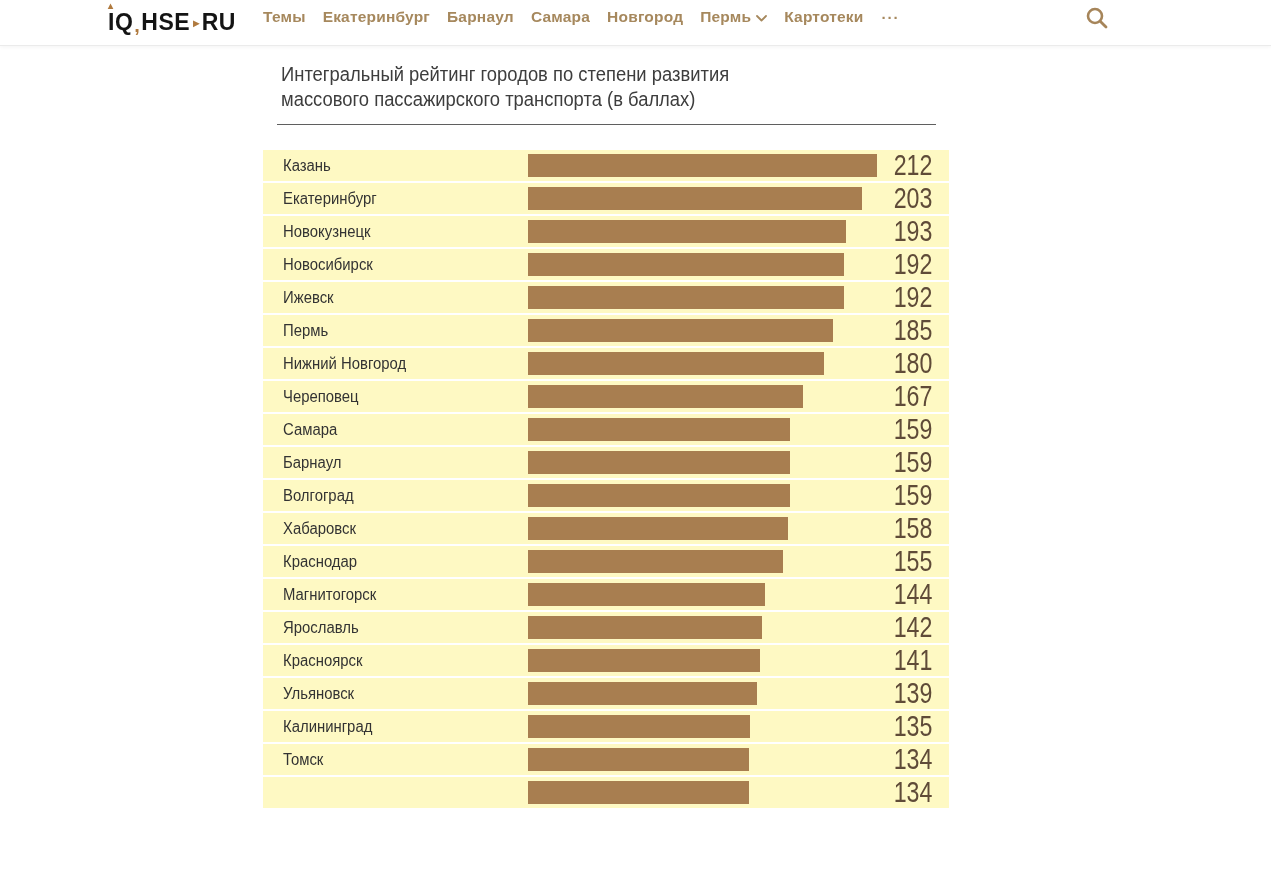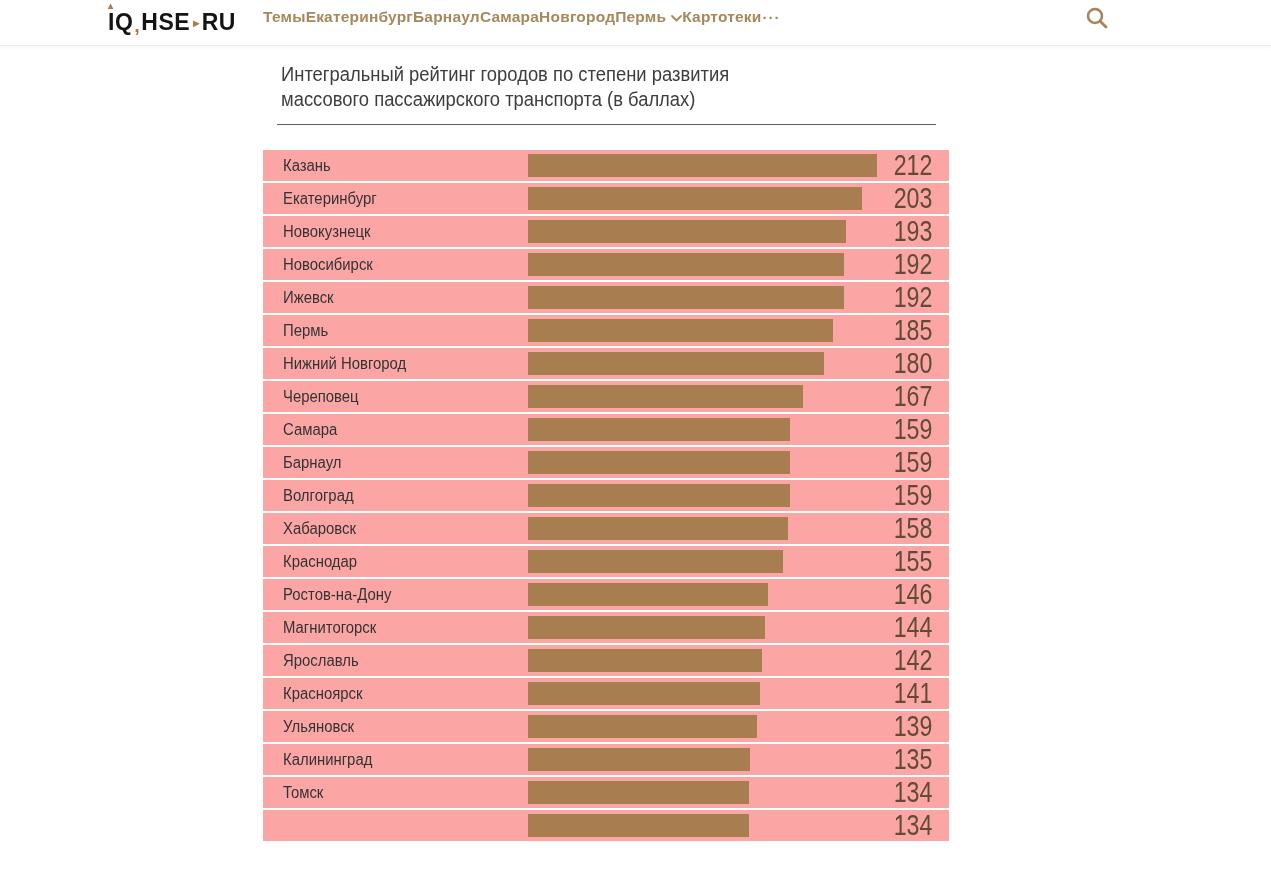--- a/index.html
+++ b/index.html
@@ -27,21 +27,21 @@
   .logo-iq { position: relative; }
   .logo-caret {
     position: absolute; left: 0px; top: -9px;
     font-size: 10px; font-weight: 700; color: #b07a3e;
   }
   .logo-comma { font-size: 20px; margin: 6px 1px 0 1px; }
   .logo-arrow { font-size: 12px; margin: 2px 2px 0 3px; }
 
   .nav {
     position: absolute; left: 263px; top: 0; height: 34px;
-    display: flex; align-items: center; 
+    display: flex; align-items: center; gap: 17px;
   }
   .nav-item {
     font-size: 15.5px; font-weight: 700; color: #a6885d;
     letter-spacing: .2px; white-space: nowrap; cursor: pointer;
     display: flex; align-items: center;
   }
   .nav-more { font-weight: 800; letter-spacing: 1px; font-size: 15px; margin-left: 1px; }
   .chevron { margin-left: 5px; margin-top: 3px; }
 
   .search-btn {
@@ -56,21 +56,21 @@
     transform: scaleX(.92); transform-origin: 0 0;
     white-space: nowrap;
   }
   .chart-rule {
     position: absolute; left: 277px; top: 124px;
     width: 659px; height: 1px; background: #5f5f5f;
   }
   .rows { position: absolute; left: 263px; top: 150px; width: 686px; }
   .row {
     position: relative; height: 31px; margin-bottom: 2px;
-    background: #fca5a5;
+    background: #fef9c3;
   }
   .row-label {
     position: absolute; left: 20px; top: 0; line-height: 31px;
     font-size: 16px; color: #333333; white-space: nowrap;
     transform: scaleX(.93); transform-origin: 0 50%;
   }
   .row-bar {
     position: absolute; left: 265px; top: 4px; height: 23px;
     background: #a87e50;
   }
@@ -201,25 +201,20 @@
       <span class="row-label">Хабаровск</span>
       <div class="row-bar" style="width: 260px;"></div>
       <span class="row-value">158</span>
     </div>
     <div class="row">
       <span class="row-label">Краснодар</span>
       <div class="row-bar" style="width: 255px;"></div>
       <span class="row-value">155</span>
     </div>
     <div class="row">
-      <span class="row-label">Ростов-на-Дону</span>
-      <div class="row-bar" style="width: 240px;"></div>
-      <span class="row-value">146</span>
-    </div>
-    <div class="row">
       <span class="row-label">Магнитогорск</span>
       <div class="row-bar" style="width: 237px;"></div>
       <span class="row-value">144</span>
     </div>
     <div class="row">
       <span class="row-label">Ярославль</span>
       <div class="row-bar" style="width: 234px;"></div>
       <span class="row-value">142</span>
     </div>
     <div class="row">

